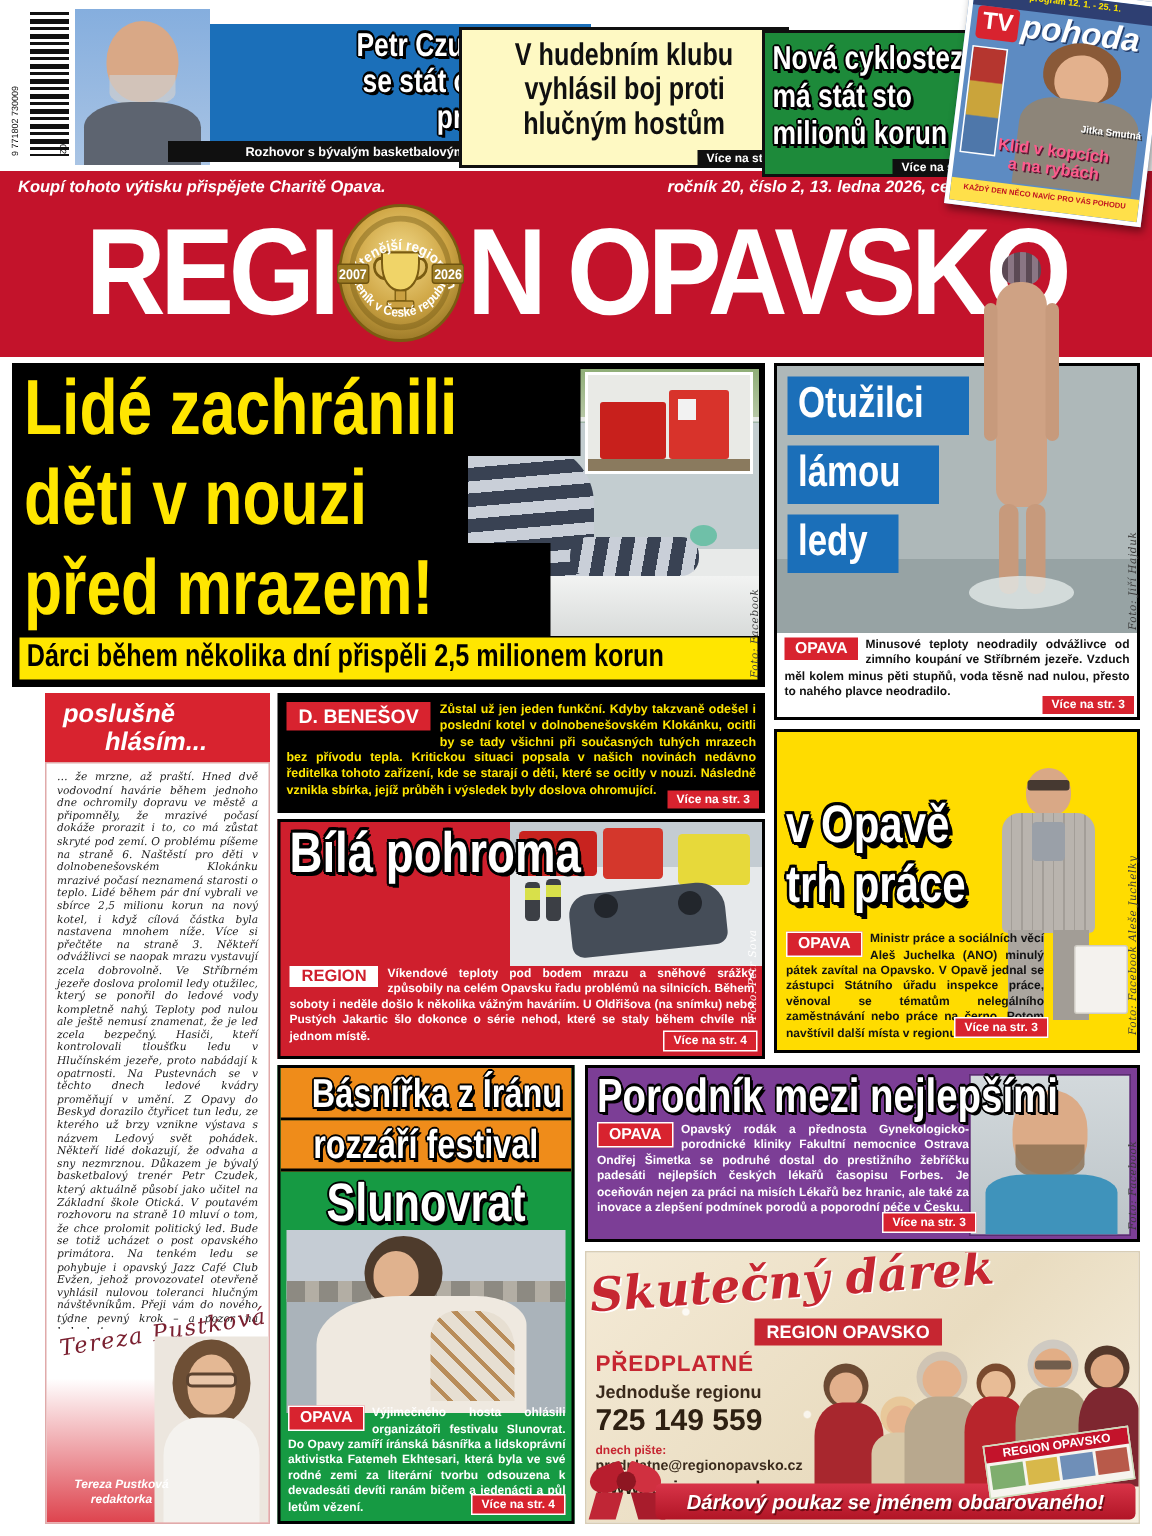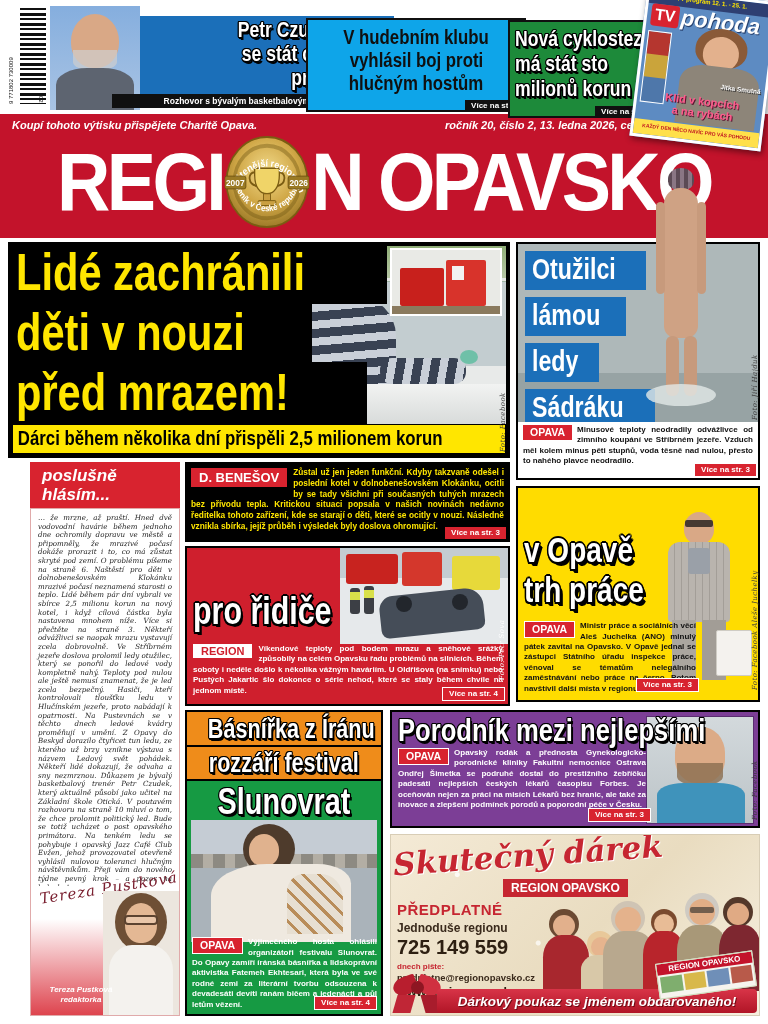--- a/index.html
+++ b/index.html
@@ -48,21 +48,21 @@
   <div class="abs" data-name="teaser-czudek" style="left:112px;top:16px;width:282px;height:78px;background:#1b6fb9;z-index:1;">
     <div class="abs" style="right:6px;top:2px;text-align:right;font-weight:bold;font-size:22px;line-height:24px;">
       <div class="outl-sm cond cond-r" data-name="teaser-czudek-line">Petr Czudek: Chci</div><br>
       <div class="outl-sm cond cond-r" data-name="teaser-czudek-line">se stát opavským</div><br>
       <div class="outl-sm cond cond-r" data-name="teaser-czudek-line">primátorem</div>
     </div>
   </div>
   <div class="abs" data-name="teaser-czudek-sub" style="left:112px;top:94px;width:282px;height:14px;background:#101010;color:#fff;font-size:8.5px;font-weight:bold;
               text-align:right;padding:2px 6px 0 0;box-sizing:border-box;z-index:2;">Rozhovor s bývalým basketbalovým trenérem na str. 10</div>
 
-  <div class="abs" data-name="teaser-klub" style="left:306px;top:18px;width:220px;height:94px;background:#0ea5e9;border:2.5px solid #101010;box-sizing:border-box;z-index:3;">
+  <div class="abs" data-name="teaser-klub" style="left:306px;top:18px;width:220px;height:94px;background:#fef9c3;border:2.5px solid #101010;box-sizing:border-box;z-index:3;">
     <div style="text-align:center;font-weight:bold;font-size:21px;line-height:23px;color:#101010;padding-top:5px;">
       <span class="cond cond-c" data-name="teaser-klub-line">V hudebním klubu</span><br>
       <span class="cond cond-c" data-name="teaser-klub-line">vyhlásil boj proti</span><br>
       <span class="cond cond-c" data-name="teaser-klub-line">hlučným hostům</span>
     </div>
     <div class="more-blk" data-name="teaser-klub-more" style="right:-2px;bottom:-2px;">Více na str. 8</div>
   </div>
 
   <div class="abs" data-name="teaser-cyklostezka" style="left:508px;top:20px;width:148px;height:98px;background:#1d8a3a;border:2px solid #101010;box-sizing:border-box;z-index:3;">
     <div style="font-weight:bold;font-size:22px;line-height:25px;padding:4px 0 0 5px;">
@@ -161,21 +161,20 @@
       <span class="cond" style="font-size:21px;font-weight:800;color:#000;line-height:26px;padding-left:6px;">Dárci během několika dní přispěli 2,5 milionem korun</span>
     </div>
   </div>
   <div class="vcred" data-name="main-photo-credit" style="left:499px;top:352px;height:100px;">Foto: Facebook</div>
 
   <div class="abs" data-name="otuzilci-story" style="left:516px;top:242px;width:244px;height:238px;border:2px solid #000;box-sizing:border-box;
               background:linear-gradient(#aeb8b9 0 55%,#97a3a4 55% 80%,#b7bfbf 80%);">
     <div class="bluebox"><span class="cond" data-name="otuzilci-headline-line" style="font-size:29px;font-weight:800;color:#fff;line-height:33px;">Otužilci</span></div>
     <div class="bluebox"><span class="cond" data-name="otuzilci-headline-line" style="font-size:29px;font-weight:800;color:#fff;line-height:33px;">lámou</span></div>
     <div class="bluebox"><span class="cond" data-name="otuzilci-headline-line" style="font-size:29px;font-weight:800;color:#fff;line-height:33px;">ledy</span></div>
-    <div class="bluebox"><span class="cond" data-name="otuzilci-headline-line" style="font-size:29px;font-weight:800;color:#fff;line-height:33px;">Sádráku</span></div>
     <div class="abs" data-name="otuzilci-text" style="left:0;right:0;bottom:0;height:56px;background:#fff;padding:3px 5px;box-sizing:border-box;z-index:4;">
       <span class="opava" data-name="opava-label" style="float:left;border:none;">OPAVA</span>
       <span class="body-txt" data-name="otuzilci-body" style="display:block;color:#111;">Minusové teploty neodradily odvážlivce od zimního koupání ve Stříbrném jezeře. Vzduch měl kolem minus pěti stupňů, voda těsně nad nulou, přesto to nahého plavce neodradilo.</span>
       <span class="more" data-name="otuzilci-more" style="right:2px;bottom:2px;">Více na str. 3</span>
     </div>
   </div>
 
   <div class="abs" data-name="swimmer-figure" style="left:646px;top:168px;width:70px;height:250px;z-index:5;">
     <div class="abs" style="left:22px;top:0;width:26px;height:22px;border-radius:50% 50% 40% 40%;
          background:repeating-linear-gradient(90deg,#5c4a55 0 4px,#8a7684 4px 8px);"></div>
@@ -200,22 +199,22 @@
       <div class="abs" style="left:62px;top:4px;width:40px;height:34px;background:#d4372c;border-radius:3px;"></div>
       <div class="abs" style="left:112px;top:8px;width:48px;height:34px;background:#e7d93a;border-radius:3px;"></div>
       <div class="abs" style="left:40px;top:44px;width:104px;height:42px;border-radius:14px 18px 8px 8px;background:#454d58;transform:rotate(-6deg);"></div>
       <div class="abs" style="left:56px;top:48px;width:16px;height:16px;border-radius:50%;background:#22262c;"></div>
       <div class="abs" style="left:112px;top:46px;width:16px;height:16px;border-radius:50%;background:#22262c;"></div>
       <div class="abs" style="left:10px;top:40px;width:10px;height:26px;background:#3c3f45;border-radius:3px;"></div>
       <div class="abs" style="left:10px;top:44px;width:10px;height:8px;background:#d8e04a;"></div>
       <div class="abs" style="left:24px;top:38px;width:10px;height:28px;background:#3c3f45;border-radius:3px;"></div>
       <div class="abs" style="left:24px;top:42px;width:10px;height:8px;background:#d8e04a;"></div>
     </div>
-    <div class="abs" style="left:6px;top:42px;z-index:3;">
-      <span class="cond" data-name="pohroma-headline-line" style="font-size:38px;font-weight:800;line-height:42px;">pro řidiče</span>
+    <div class="abs" style="left:6px;top:0px;z-index:3;">
+      <span class="cond" data-name="pohroma-headline-line" style="font-size:38px;font-weight:800;line-height:42px;">Bílá pohroma</span>
     </div>
     <div class="abs" data-name="pohroma-text" style="left:6px;right:5px;top:96px;z-index:4;">
       <span data-name="region-label" style="float:left;background:#fff;color:#cf1f2d;font-weight:bold;font-size:11px;padding:1px 8px;margin:0 6px 1px 0;">REGION</span>
       <span class="body-txt" data-name="pohroma-body" style="color:#fff;display:block;">Víkendové teploty pod bodem mrazu a sněhové srážky způsobily na celém Opavsku řadu problémů na silnicích. Během soboty i neděle došlo k několika vážným haváriím. U Oldřišova (na snímku) nebo Pustých Jakartic šlo dokonce o série nehod, které se staly během chvíle na jednom místě.</span>
     </div>
     <span class="more" data-name="pohroma-more" style="right:3px;bottom:3px;background:#d8232f;border:1px solid #fff;">Více na str. 4</span>
   </div>
   <div class="vcred" data-name="pohroma-photo-credit" style="left:498px;top:580px;height:100px;color:#fff;">Foto: Petr Sova</div>
 
   <style>
@@ -347,21 +346,21 @@
     <div class="abs" data-name="ad-footer" style="left:46px;right:2px;bottom:2px;height:24px;border-radius:4px;background:linear-gradient(#d83448,#b11526);
                 display:flex;align-items:center;justify-content:center;z-index:3;">
       <span style="color:#fff;font-weight:800;font-style:italic;font-size:13.5px;text-shadow:1px 1px 0 #6e0b14;">Dárkový poukaz se jménem obdarovaného!</span>
     </div>
   </div>
 
   <div class="abs" data-name="editor-column" style="left:8px;top:462px;width:172px;height:554px;">
     <div class="abs" data-name="column-header" style="left:22px;top:0;width:150px;height:46px;background:#d8232f;color:#fff;
                 font-style:italic;font-weight:800;font-size:17px;line-height:19px;padding-top:4px;box-sizing:border-box;z-index:2;">
       <div data-name="column-title-line" style="padding-left:12px;">poslušně</div>
-      <div data-name="column-title-line" style="margin-left:12px;">hlásím...</div>
+      <div data-name="column-title-line" style="padding-left:40px;">hlásím...</div>
     </div>
     <div class="abs" data-name="column-box" style="left:22px;top:46px;right:0;bottom:0;background:#fff;border:1px solid #e0aaaa;box-sizing:border-box;overflow:hidden;">
       <div data-name="column-body" style="font-family:'DejaVu Serif',serif;font-style:italic;font-size:7.1px;line-height:8.6px;
                   text-align:justify;color:#1c1c1c;padding:5px 7px 0;height:372px;overflow:hidden;">… že mrzne, až praští. Hned dvě vodovodní havárie během jednoho dne ochromily dopravu ve městě a připomněly, že mrazivé počasí dokáže prorazit i to, co má zůstat skryté pod zemí. O problému píšeme na straně 6. Naštěstí pro děti v dolnobenešovském Klokánku mrazivé počasí neznamená starosti o teplo. Lidé během pár dní vybrali ve sbírce 2,5 milionu korun na nový kotel, i když cílová částka byla nastavena mnohem níže. Více si přečtěte na straně 3. Někteří odvážlivci se naopak mrazu vystavují zcela dobrovolně. Ve Stříbrném jezeře doslova prolomil ledy otužilec, který se ponořil do ledové vody kompletně nahý. Teploty pod nulou ale ještě nemusí znamenat, že je led zcela bezpečný. Hasiči, kteří kontrolovali tloušťku ledu v Hlučínském jezeře, proto nabádají k opatrnosti. Na Pustevnách se v těchto dnech ledové kvádry proměňují v umění. Z Opavy do Beskyd dorazilo čtyřicet tun ledu, ze kterého už brzy vznikne výstava s názvem Ledový svět pohádek. Někteří lidé dokazují, že odvaha a sny nezmrznou. Důkazem je bývalý basketbalový trenér Petr Czudek, který aktuálně působí jako učitel na Základní škole Otická. V poutavém rozhovoru na straně 10 mluví o tom, že chce prolomit politický led. Bude se totiž ucházet o post opavského primátora. Na tenkém ledu se pohybuje i opavský Jazz Café Club Evžen, jehož provozovatel otevřeně vyhlásil nulovou toleranci hlučným návštěvníkům. Přeji vám do nového týdne pevný krok – a pozor na ledovku!</div>
       <div class="abs" data-name="column-signature" style="left:8px;bottom:118px;font-family:'DejaVu Serif',serif;font-style:italic;font-size:15px;
                   color:#7a2030;transform:rotate(-9deg);letter-spacing:1px;">Tereza Pustková</div>
       <div class="abs" style="left:0;bottom:0;width:100%;height:96px;background:linear-gradient(rgba(216,35,47,0),rgba(216,35,47,.85));"></div>
       <div class="abs" data-name="editor-photo" style="right:0;bottom:0;width:76px;height:124px;background:#ece6de;overflow:hidden;">
         <div class="abs" style="left:12px;top:2px;width:52px;height:58px;border-radius:50%;background:#6e4f35;"></div>
         <div class="abs" style="left:22px;top:12px;width:32px;height:40px;border-radius:50% 50% 44% 44%;background:#e4b894;"></div>

